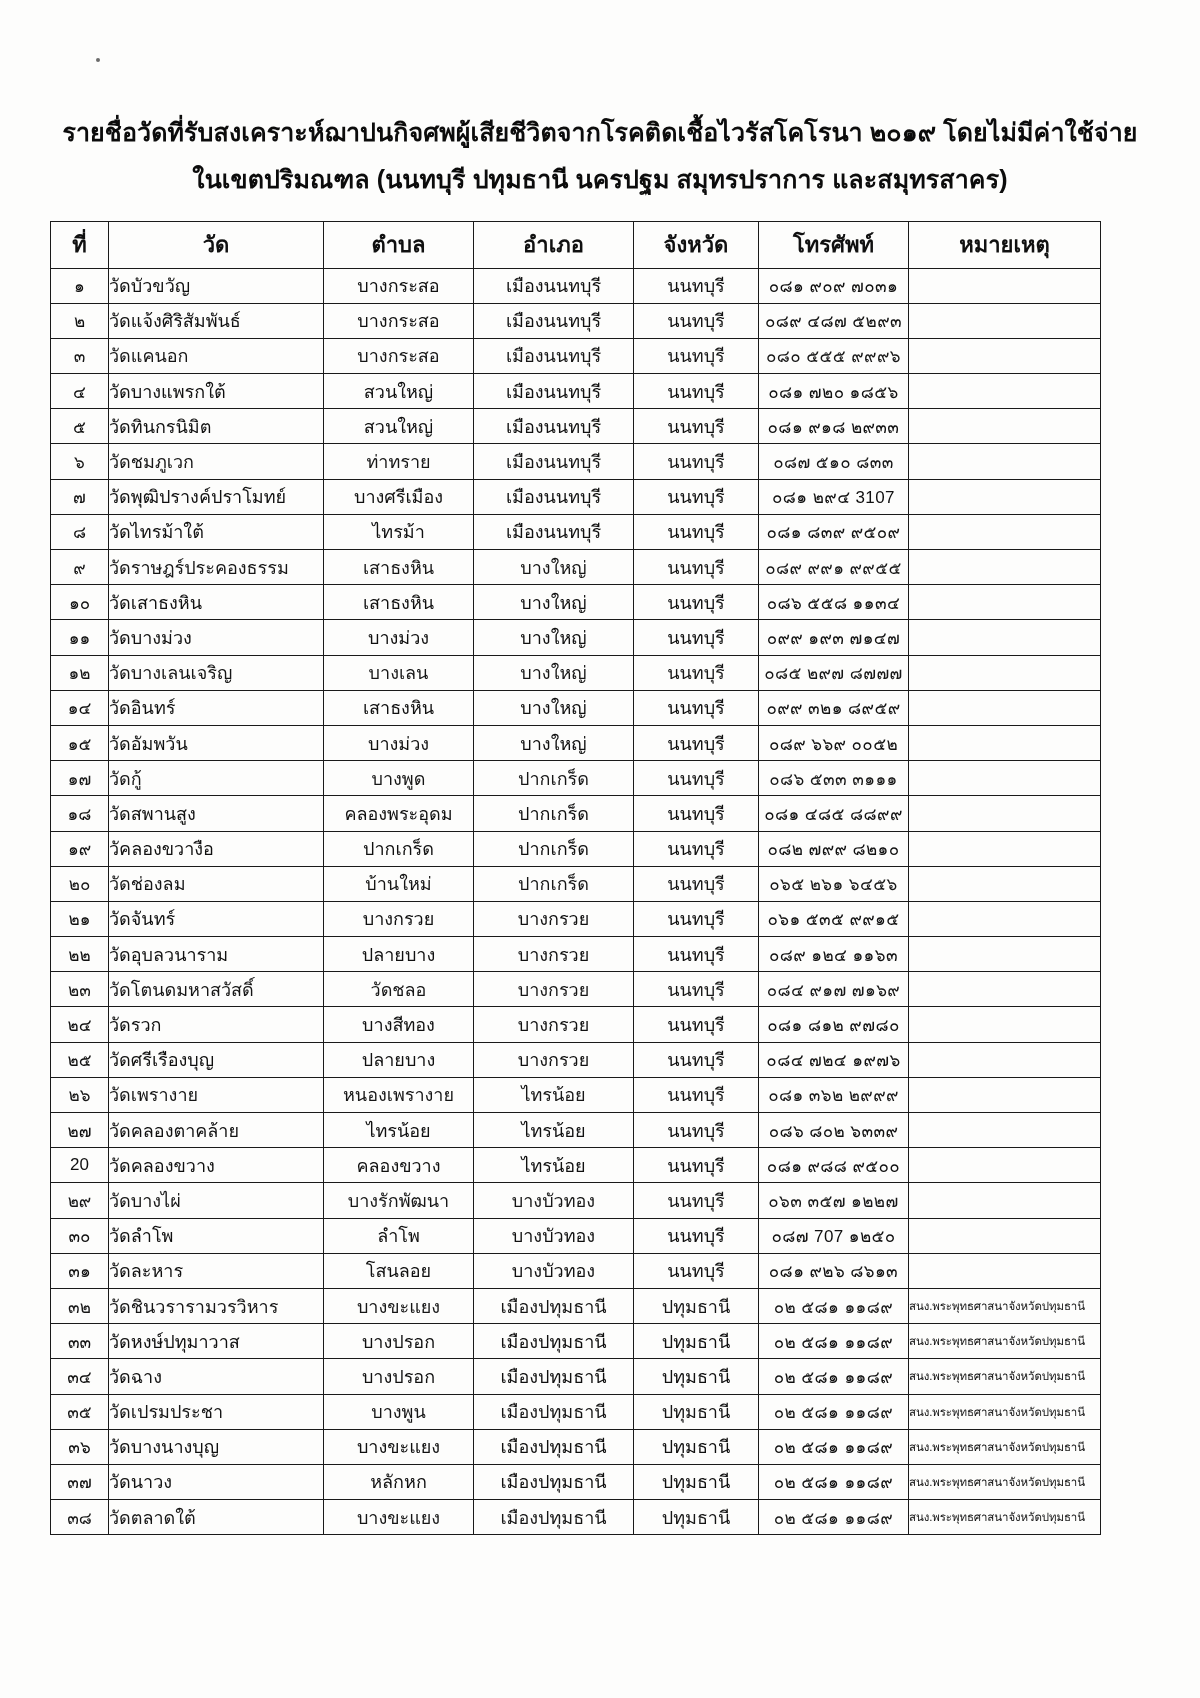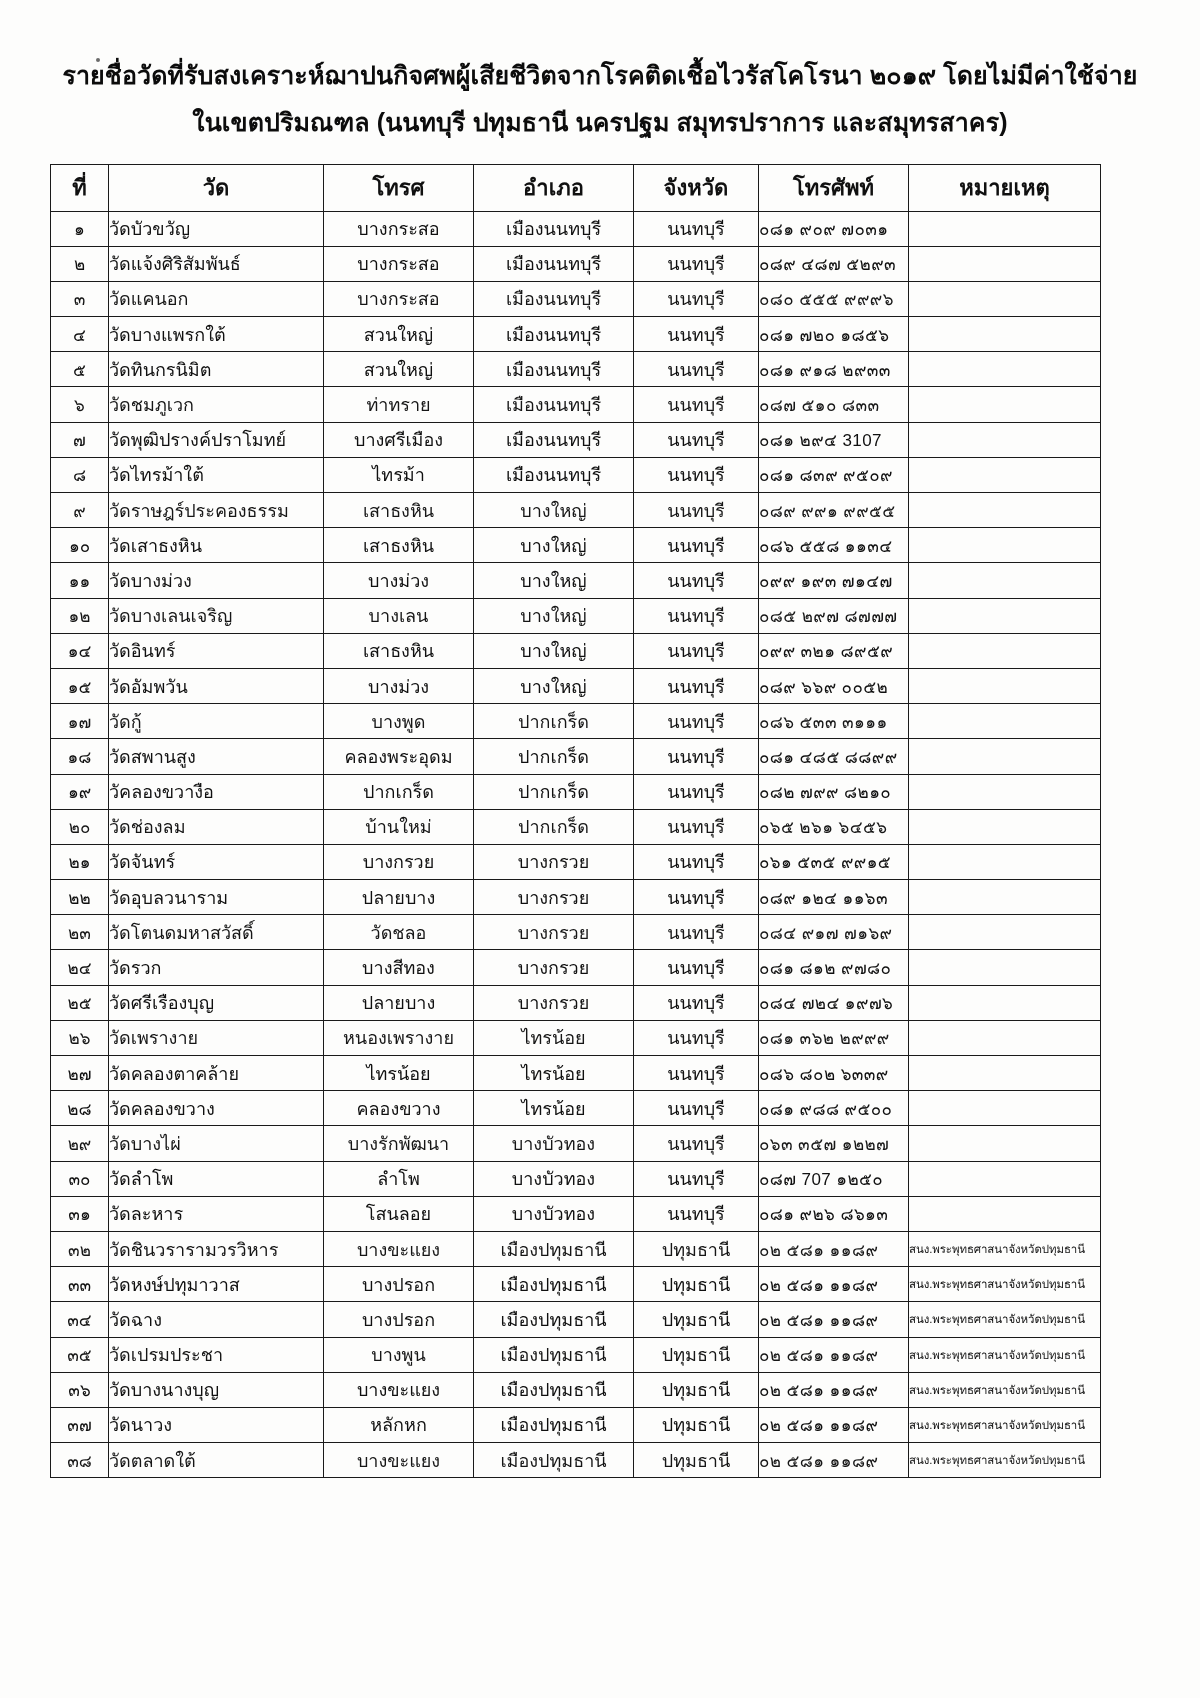--- a/index.html
+++ b/index.html
@@ -37,21 +37,21 @@
     opacity: .75;
   }
 
   .doc-title {
     text-align: center;
     font-size: 25px;
     font-weight: 700;
     letter-spacing: .1px;
     line-height: 1.55;
     color: #0c0c0c;
-    padding-top: 56px;
+    padding-top: 113px;
   }
   .doc-title .line2 {
     display: block;
     margin-top: 8px;
   }
 
   .table-wrap {
     margin: 22px 50px 0 50px;
   }
 
@@ -85,21 +85,21 @@
   col.c-amp   { width: 160px; }
   col.c-prov  { width: 125px; }
   col.c-tel   { width: 150px; }
   col.c-note  { width: 192px; }
 
   td.no    { text-align: center; font-size: 17px; }
   td.wat   { text-align: left; padding-left: 10px; font-size: 18px; }
   td.tam,
   td.amp,
   td.prov  { text-align: center; font-size: 18px; }
-  td.tel   { font-size: 17px; letter-spacing: .4px; }
+  td.tel   { text-align: center; font-size: 17px; letter-spacing: .4px; }
   td.note  { text-align: left; padding-left: 4px; font-size: 11.5px; letter-spacing: -.1px; }
 
   
   table.main tbody tr:nth-child(3n) td { color: #161616; }
 </style>
 </head>
 <body>
 
 <div class="page">
 
@@ -118,21 +118,21 @@
           <col class="c-tam">
           <col class="c-amp">
           <col class="c-prov">
           <col class="c-tel">
           <col class="c-note">
       </colgroup>
       <thead>
         <tr>
           <th>ที่</th>
           <th>วัด</th>
-          <th>โทรศ</th>
+          <th>ตำบล</th>
           <th>อำเภอ</th>
           <th>จังหวัด</th>
           <th>โทรศัพท์</th>
           <th>หมายเหตุ</th>
         </tr>
       </thead>
       <tbody id="table-body">
           <tr>
             <td class="no">๑</td>
             <td class="wat">วัดบัวขวัญ</td>
@@ -352,21 +352,21 @@
           <tr>
             <td class="no">๒๗</td>
             <td class="wat">วัดคลองตาคล้าย</td>
             <td class="tam">ไทรน้อย</td>
             <td class="amp">ไทรน้อย</td>
             <td class="prov">นนทบุรี</td>
             <td class="tel">๐๘๖ ๘๐๒ ๖๓๓๙</td>
             <td class="note"></td>
           </tr>
           <tr>
-            <td class="no">๒๘</td>
+            <td class="no">20</td>
             <td class="wat">วัดคลองขวาง</td>
             <td class="tam">คลองขวาง</td>
             <td class="amp">ไทรน้อย</td>
             <td class="prov">นนทบุรี</td>
             <td class="tel">๐๘๑ ๙๘๘ ๙๕๐๐</td>
             <td class="note"></td>
           </tr>
           <tr>
             <td class="no">๒๙</td>
             <td class="wat">วัดบางไผ่</td>

